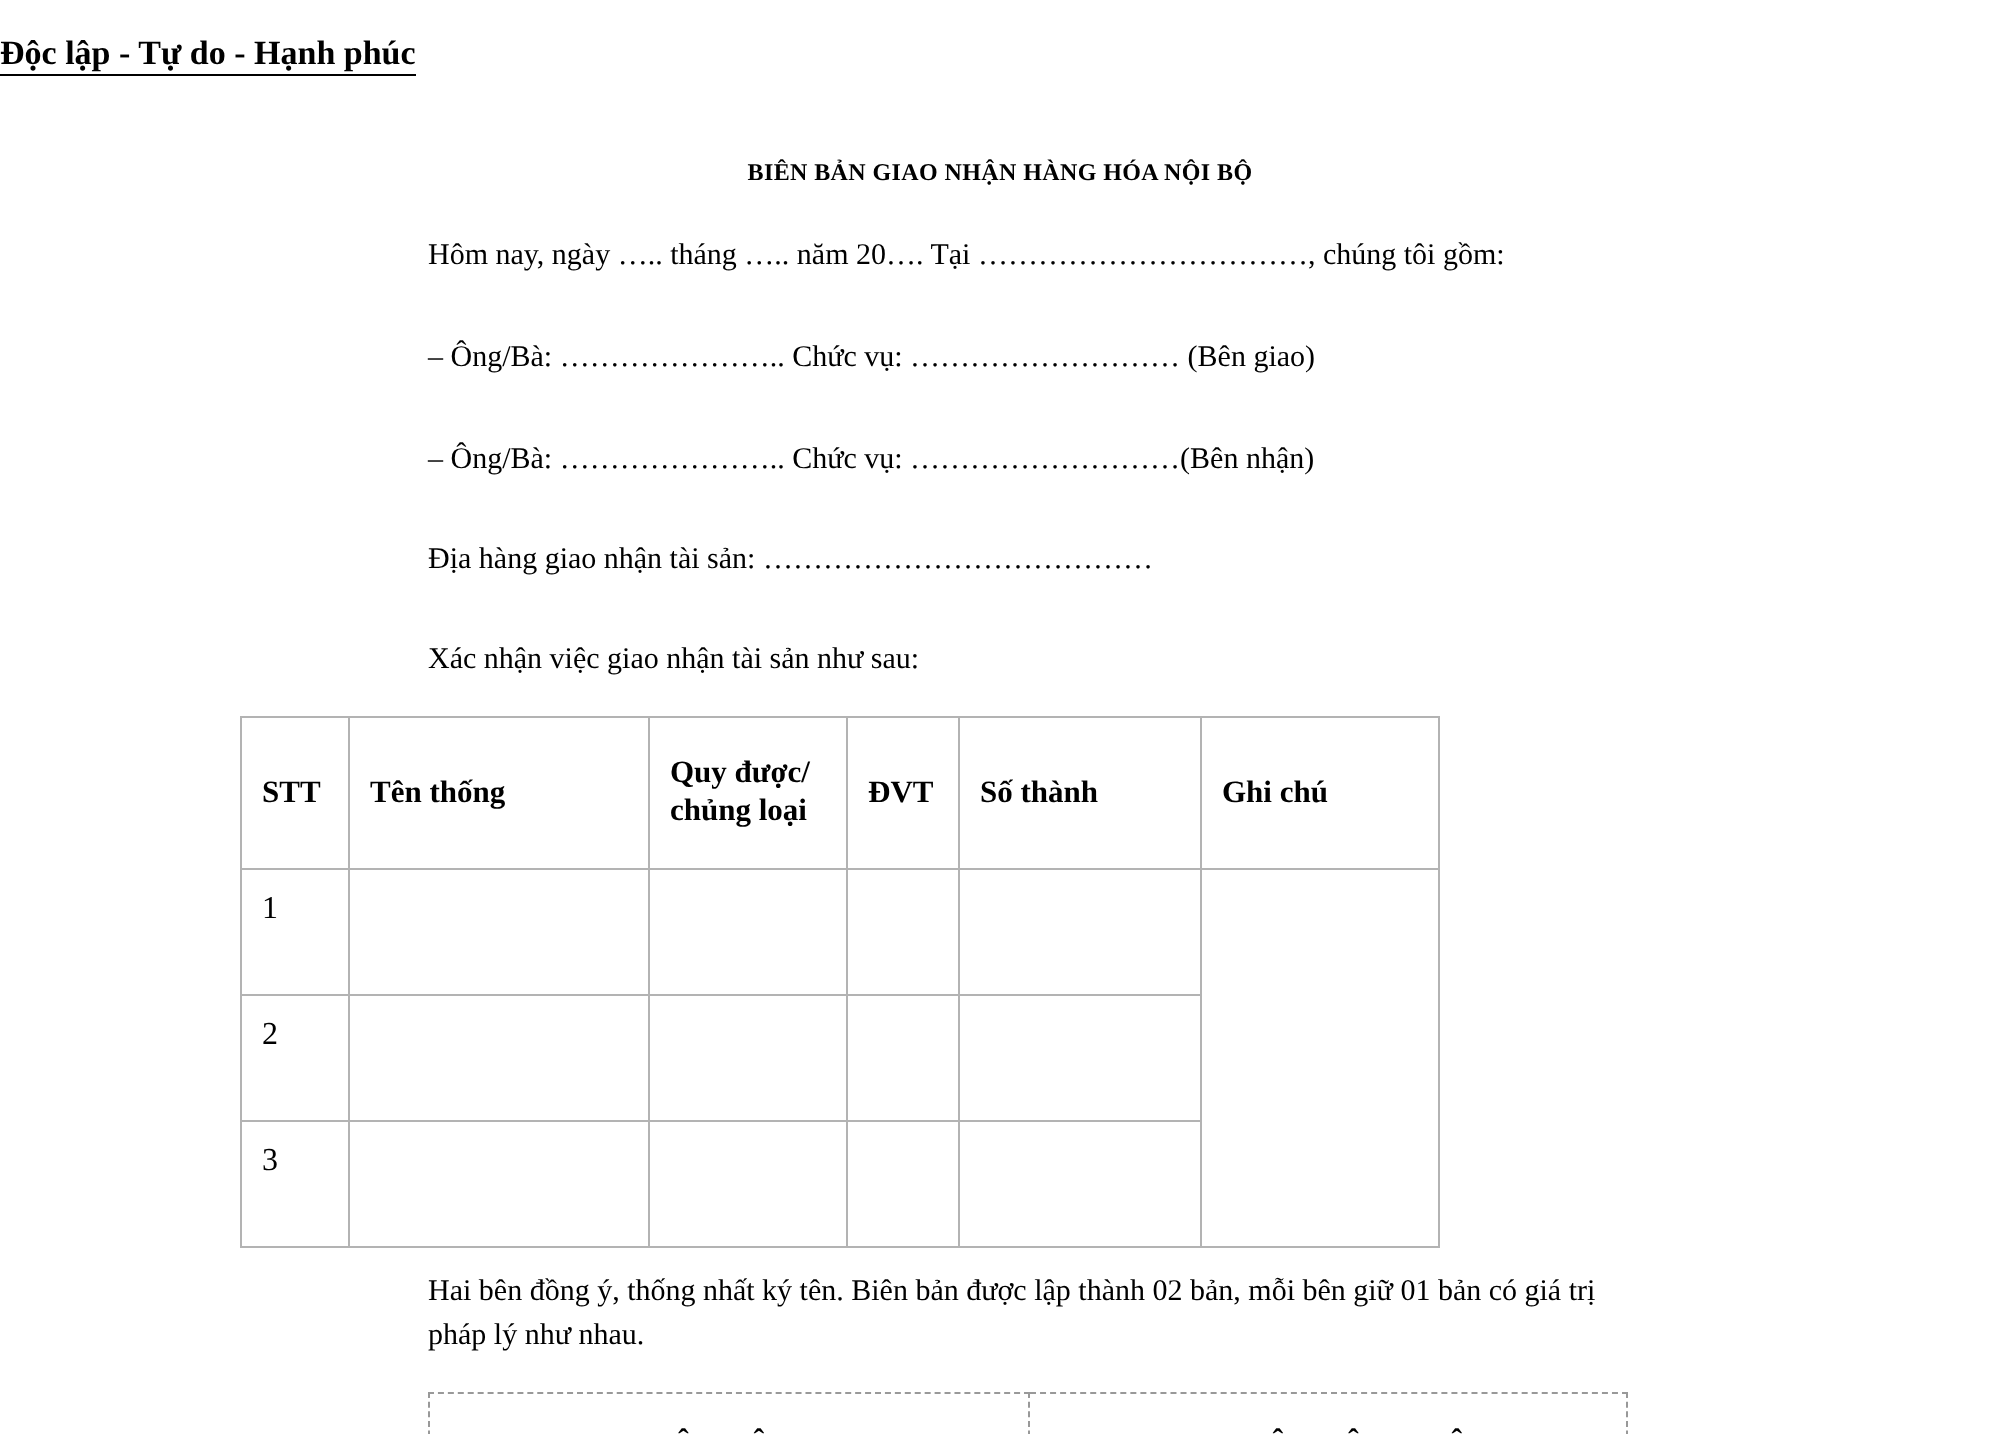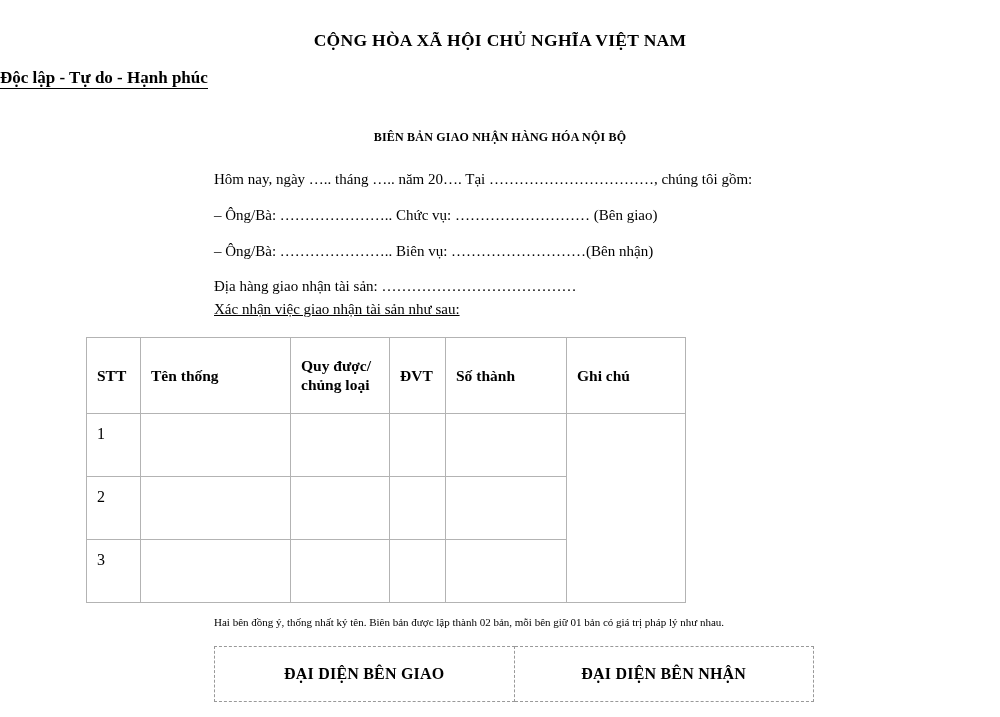--- a/index.html
+++ b/index.html
@@ -52,33 +52,32 @@
   }
 
   
   .body-block {
     margin-left: 214px;
     width: 600px;
     font-size: 15px;
     line-height: 1.52;
   }
   .para {
-    margin-top: 13px;
+    margin-top: 28px;
   }
   .para.first {
     margin-top: 23px;
   }
   .para.tight {
-    margin-top: 0;
-    text-decoration: underline;
+    margin-top: 27px;
   }
 
   
   .goods-table-wrap {
-    margin-left: 86px;
+    margin-left: 120px;
     margin-top: 16px;
     width: 599px;
   }
   table.goods {
     border-collapse: collapse;
     table-layout: fixed;
     width: 599px;
   }
   table.goods th,
   table.goods td {
@@ -111,21 +110,21 @@
   col.c-spec  { width: 99px; }
   col.c-unit  { width: 56px; }
   col.c-qty   { width: 121px; }
   col.c-note  { width: 119px; }
 
   
   .closing {
     margin-left: 214px;
     margin-top: 11px;
     width: 602px;
-    font-size: 11px;
+    font-size: 15px;
     line-height: 1.5;
   }
 
   
   .sign-wrap {
     margin-left: 214px;
     margin-top: 16px;
     width: 599px;
   }
   table.signature {
@@ -142,34 +141,33 @@
     font-size: 16px;
     letter-spacing: 0.2px;
   }
   col.c-sign { width: 299.5px; }
 </style>
 </head>
 <body>
 
 <div class="page">
 
-  <div class="national-heading">CỘNG HÒA XÃ HỘI CHỦ NGHĨA VIỆT NAM</div>
 
   <div class="national-motto">
     <span class="u">Độc lập - Tự do - Hạnh phúc</span>
   </div>
 
   <div class="doc-title">BIÊN BẢN GIAO NHẬN HÀNG HÓA NỘI BỘ</div>
 
   <div class="body-block">
     <div class="para first">Hôm nay, ngày ….. tháng ….. năm 20…. Tại ……………………………, chúng tôi gồm:</div>
 
     <div class="para">– Ông/Bà: ………………….. Chức vụ: ……………………… (Bên giao)</div>
 
-    <div class="para">– Ông/Bà: ………………….. Biên vụ: ………………………(Bên nhận)</div>
+    <div class="para">– Ông/Bà: ………………….. Chức vụ: ………………………(Bên nhận)</div>
 
     <div class="para">Địa hàng giao nhận tài sản: …………………………………</div>
 
     <div class="para tight">Xác nhận việc giao nhận tài sản như sau:</div>
   </div>
 
   <div class="goods-table-wrap">
     <table class="goods">
       <colgroup>
         <col class="c-stt">

